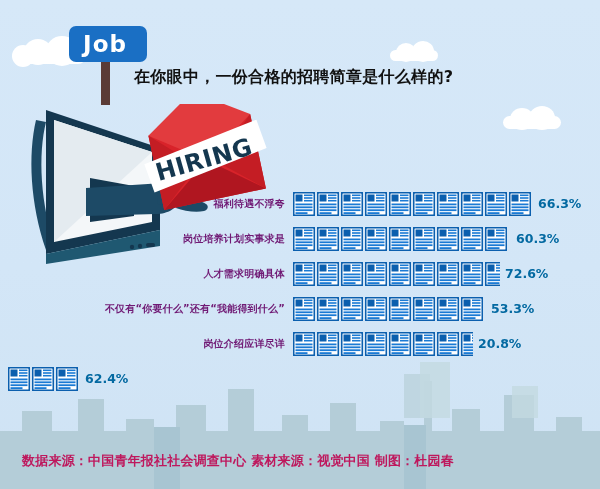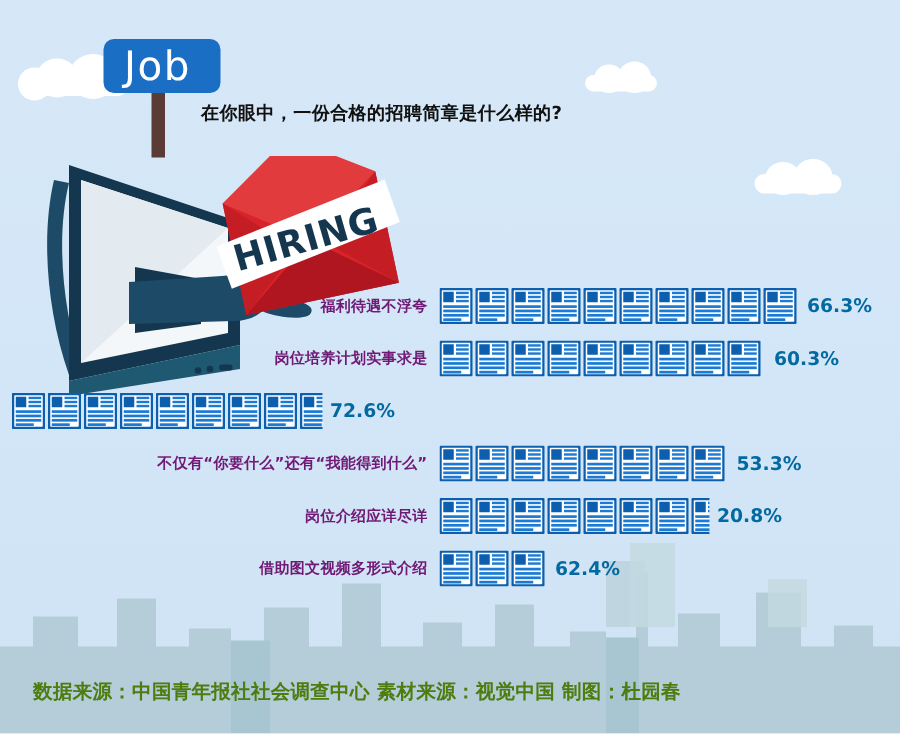--- a/index.html
+++ b/index.html
@@ -26,30 +26,30 @@
   .skyline{position:absolute;left:0;bottom:0;width:600px;height:120px;}
 
   
   .signpost{position:absolute;left:101px;top:57px;width:9px;height:48px;background:#5a3b36;}
   .signboard{
     position:absolute;left:69px;top:26px;width:78px;height:36px;
     background:#1a6fc4;border-radius:7px;
   }
   .signboard .jobtext{
     position:absolute;left:0;top:0;width:72px;height:36px;
-    color:#ffffff;font-size:27px;font-weight:normal;
+    color:#ffffff;font-size:23px;font-weight:bold;
     font-family:"DejaVu Sans",sans-serif;
     display:flex;align-items:center;justify-content:center;
     letter-spacing:1px;
   }
 
   
   .title{
     position:absolute;left:134px;top:67px;
-    font-size:12px;font-weight:bold;color:#111111;
+    font-size:16px;font-weight:bold;color:#111111;
     font-family:"DejaVu Sans","Liberation Sans",sans-serif;
     white-space:nowrap;letter-spacing:.3px;
   }
 
   
   .illus{position:absolute;left:28px;top:104px;width:240px;height:160px;}
 
   
   .chart{position:absolute;left:0;top:186px;width:600px;}
   .row{
@@ -71,21 +71,21 @@
   }
   .pct{
     margin-left:5px;font-size:12.5px;font-weight:bold;color:#0369a1;
     font-family:"DejaVu Sans","Liberation Sans",sans-serif;
     white-space:nowrap;
   }
 
   
   .footer{
     position:absolute;left:0;top:452px;width:476px;text-align:center;
-    font-size:13px;font-weight:bold;color:#4d7c0f;
+    font-size:13px;font-weight:bold;color:#be185d;
     font-family:"DejaVu Sans","Liberation Sans",sans-serif;
     letter-spacing:.2px;
   }
 </style>
 </head>
 <body>
 
 <div id="poster">
 
   <div class="sky"></div>
@@ -426,20 +426,21 @@
   <rect x="2.5" y="14.4" width="17" height="1.8" fill="#1a7ad4"></rect>
   <rect x="2.5" y="17.3" width="17" height="1.8" fill="#1a7ad4"></rect>
   <rect x="2.5" y="20.2" width="12" height="1.8" fill="#1a7ad4"></rect>
 </svg>
           </span>
       </div>
       <div class="pct">60.3%</div>
     </div>
 
     <div class="row">
+      <div class="row-label">人才需求明确具体</div>
       <div class="bar" style="width: 207px; background: transparent;">
         <span class="doc">
 <svg viewBox="0 0 22 24" width="22" height="24" xmlns="http://www.w3.org/2000/svg" style="display:block">
   <rect x="0.5" y="0.5" width="21" height="23" rx="1.5" fill="#ffffff" stroke="#0b5fae" stroke-width="2"></rect>
   <rect x="2.5" y="2.5" width="7" height="7" fill="#0b5fae"></rect>
   <rect x="11" y="2.5" width="8.5" height="1.6" fill="#1a7ad4"></rect>
   <rect x="11" y="5.2" width="8.5" height="1.6" fill="#1a7ad4"></rect>
   <rect x="11" y="7.9" width="8.5" height="1.6" fill="#1a7ad4"></rect>
   <rect x="2.5" y="11.5" width="17" height="1.8" fill="#1a7ad4"></rect>
   <rect x="2.5" y="14.4" width="17" height="1.8" fill="#1a7ad4"></rect>
@@ -771,21 +772,20 @@
   <rect x="2.5" y="14.4" width="17" height="1.8" fill="#1a7ad4"></rect>
   <rect x="2.5" y="17.3" width="17" height="1.8" fill="#1a7ad4"></rect>
   <rect x="2.5" y="20.2" width="12" height="1.8" fill="#1a7ad4"></rect>
 </svg>
           </span>
       </div>
       <div class="pct">20.8%</div>
     </div>
 
     <div class="row">
-      <div class="row-label">借助图文视频多形式介绍</div>
       <div class="bar" style="width: 72px; background: transparent;">
         <span class="doc">
 <svg viewBox="0 0 22 24" width="22" height="24" xmlns="http://www.w3.org/2000/svg" style="display:block">
   <rect x="0.5" y="0.5" width="21" height="23" rx="1.5" fill="#ffffff" stroke="#0b5fae" stroke-width="2"></rect>
   <rect x="2.5" y="2.5" width="7" height="7" fill="#0b5fae"></rect>
   <rect x="11" y="2.5" width="8.5" height="1.6" fill="#1a7ad4"></rect>
   <rect x="11" y="5.2" width="8.5" height="1.6" fill="#1a7ad4"></rect>
   <rect x="11" y="7.9" width="8.5" height="1.6" fill="#1a7ad4"></rect>
   <rect x="2.5" y="11.5" width="17" height="1.8" fill="#1a7ad4"></rect>
   <rect x="2.5" y="14.4" width="17" height="1.8" fill="#1a7ad4"></rect>

